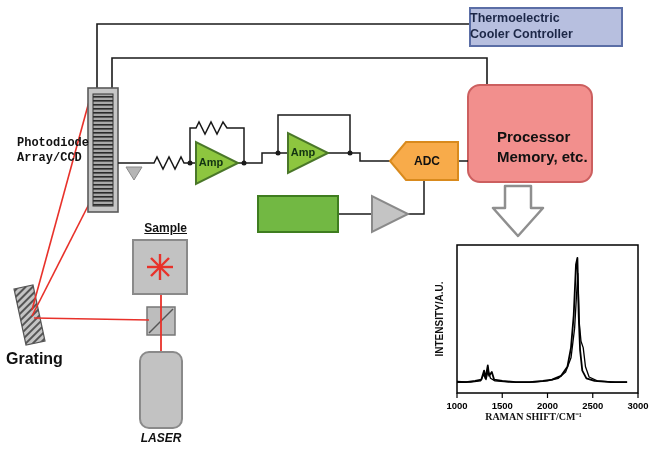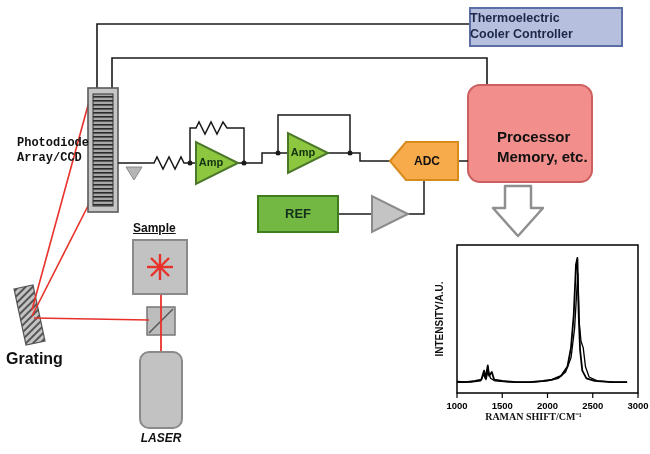--- a/index.html
+++ b/index.html
@@ -3,21 +3,21 @@
 <meta charset="utf-8">
 <style>
   html,body{margin:0;padding:0;background:#fff;}
   #canvas{position:relative;width:650px;height:454px;background:#ffffff;overflow:hidden;
           font-family:"Liberation Sans",sans-serif;}
   #diagram-svg{position:absolute;left:0;top:0;}
   .lbl{position:absolute;font-weight:bold;color:#111;white-space:pre-line;line-height:1.25;}
   .tec-label{left:470px;top:11px;width:152px;font-size:12.5px;color:#1c2747;}
   .photodiode-label{left:17px;top:136px;width:90px;font-size:12px;font-family:Liberation Mono, monospace;}
   .grating-label{left:6px;top:349px;font-size:16px;}
-  .sample-label{left:133px;top:221px;width:54px;text-align:left;font-size:12px;text-decoration:underline;}
+  .sample-label{left:133px;top:221px;width:54px;text-align:right;font-size:12px;text-decoration:underline;}
   .laser-label{left:137px;top:431px;width:48px;text-align:center;font-size:12px;font-style:italic;}
   .amp1-label{left:197px;top:156px;width:28px;text-align:center;font-size:11px;color:#123312;}
   .amp2-label{left:289px;top:146px;width:28px;text-align:center;font-size:11px;color:#123312;}
   .ref-label{left:258px;top:206px;width:80px;text-align:center;font-size:13px;color:#15301a;}
   .adc-label{left:400px;top:154px;width:54px;text-align:center;font-size:12px;}
   .processor-label{left:497px;top:89px;font-size:15px;line-height:1.35;margin-top:38px;}
   .chart-ylabel{left:368px;top:312px;width:146px;height:14px;text-align:center;font-size:10px;
                 transform:rotate(-90deg);}
   .chart-xlabel{left:443px;top:411px;width:181px;text-align:center;font-size:10px;font-family:Liberation Serif, serif;}
   .tick-label{font-family:"Liberation Sans",sans-serif;font-size:9.5px;font-weight:600;fill:#000;}
@@ -114,20 +114,19 @@
 
   <div class="lbl tec-label">Thermoelectric
 Cooler Controller</div>
   <div class="lbl photodiode-label">Photodiode
 Array/CCD</div>
   <div class="lbl grating-label">Grating</div>
   <div class="lbl sample-label">Sample</div>
   <div class="lbl laser-label">LASER</div>
   <div class="lbl amp1-label">Amp</div>
   <div class="lbl amp2-label">Amp</div>
-  <div class="lbl ref-label">REF</div>
   <div class="lbl adc-label">ADC</div>
   <div class="lbl processor-label">Processor
 Memory, etc.</div>
   <div class="lbl chart-ylabel">INTENSITY/A.U.</div>
   <div class="lbl chart-xlabel">RAMAN SHIFT/CM⁻¹</div>
 
 </div>
 
 </body></html>

